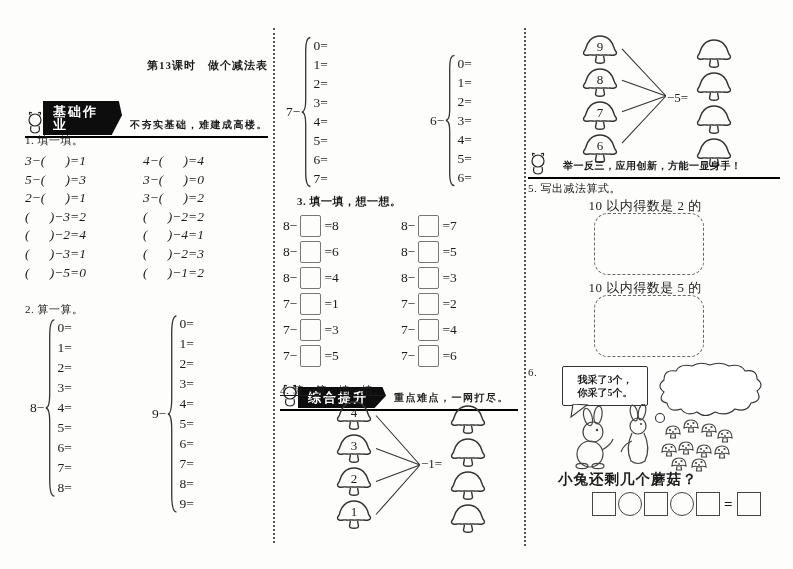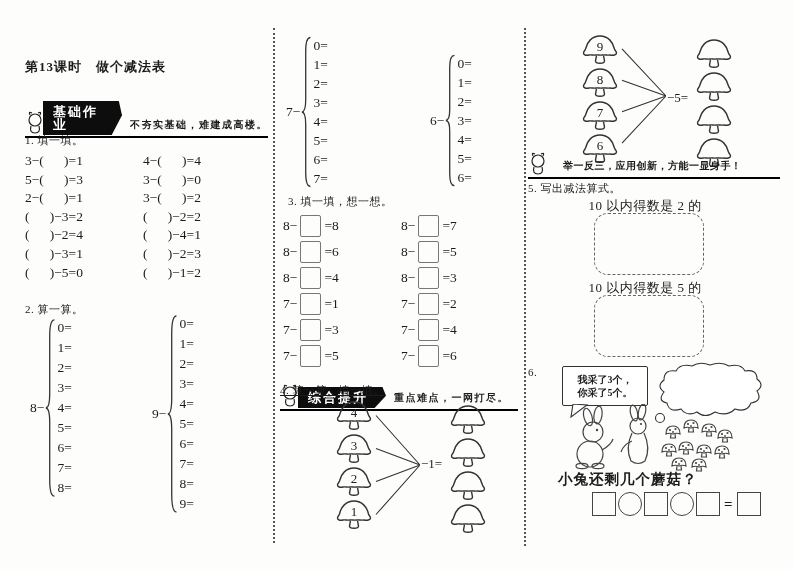--- a/index.html
+++ b/index.html
@@ -4,37 +4,37 @@
 <style>
   html,body { margin:0; padding:0; background:#e8e8e8; }
   .page {
     position:relative; width:793px; height:569px; margin:0 auto;
     background:#fdfdfc; color:#1c1c1c; overflow:hidden;
     font-family:"Liberation Serif","DejaVu Serif",serif;
   }
   .abs { position:absolute; }
   .divider { position:absolute; width:0; border-left:2px dotted #555; }
 
-  .title { font-size:13px; font-weight:bold; text-align:left; letter-spacing:1px; }
+  .title { font-size:11px; font-weight:bold; text-align:right; letter-spacing:1px; }
 
   .badge-row { position:absolute; display:flex; align-items:flex-end; border-bottom:2px solid #000; padding-bottom:1px; }
   .mascot { width:20px; height:24px; flex:0 0 auto; margin-right:-2px; }
   .mascot path, .mascot circle, .mascot ellipse { fill:none; stroke:#222; stroke-width:1.2; }
   .badge {
     background:#0d0d0d; color:#fff; font-family:"Liberation Sans","DejaVu Sans",sans-serif;
     font-weight:bold; font-size:13px; letter-spacing:2px; line-height:1;
     padding:4px 18px 4px 10px;
     clip-path:polygon(0 0, 96% 0, 100% 42%, 87% 100%, 0 100%);
   }
   .motto { font-size:10px; font-weight:bold; letter-spacing:1.5px; margin-left:8px; padding-bottom:3px; white-space:nowrap; }
   .motto.small { font-size:10px; letter-spacing:0.5px; margin-left:17px; }
 
   .h { position:absolute; font-size:11px; letter-spacing:0.5px; }
 
-  .q1grid { position:absolute; }
+  .q1grid { position:absolute;font-style:italic; }
   .q1r { display:grid; grid-template-columns:118px auto; height:18.6px; font-size:13.5px; white-space:pre; }
 
   .bgroup { position:absolute; display:flex; align-items:center; }
   .bg-label { font-size:13.5px; margin-right:1px; }
   .brace { width:11px; align-self:stretch; flex:0 0 auto; }
   .brace path { fill:none; stroke:#333; stroke-width:1.3; }
   .bg-items { display:flex; flex-direction:column; }
   .bg-item { line-height:var(--rh); font-size:13.5px; padding-left:1px; }
 
   .q3grid { position:absolute; }
@@ -208,21 +208,21 @@
     <span class="bg-item">0=</span>
         <span class="bg-item">1=</span>
         <span class="bg-item">2=</span>
         <span class="bg-item">3=</span>
         <span class="bg-item">4=</span>
         <span class="bg-item">5=</span>
         <span class="bg-item">6=</span>
       </div>
   </div>
 
-  <div class="h" style="left:288px; top:194px;">3. 填一填，想一想。</div>
+  <div class="h" style="left:297px; top:194px;font-weight:bold;">3. 填一填，想一想。</div>
 
   <div class="q3grid" style="left:283px; top:213px;">
 
       <div class="q3r">
         <span class="q3cell">
           <span>8−</span>
           <span class="fillbox"></span>
           <span>=8</span>
         </span>
         <span class="q3cell">

